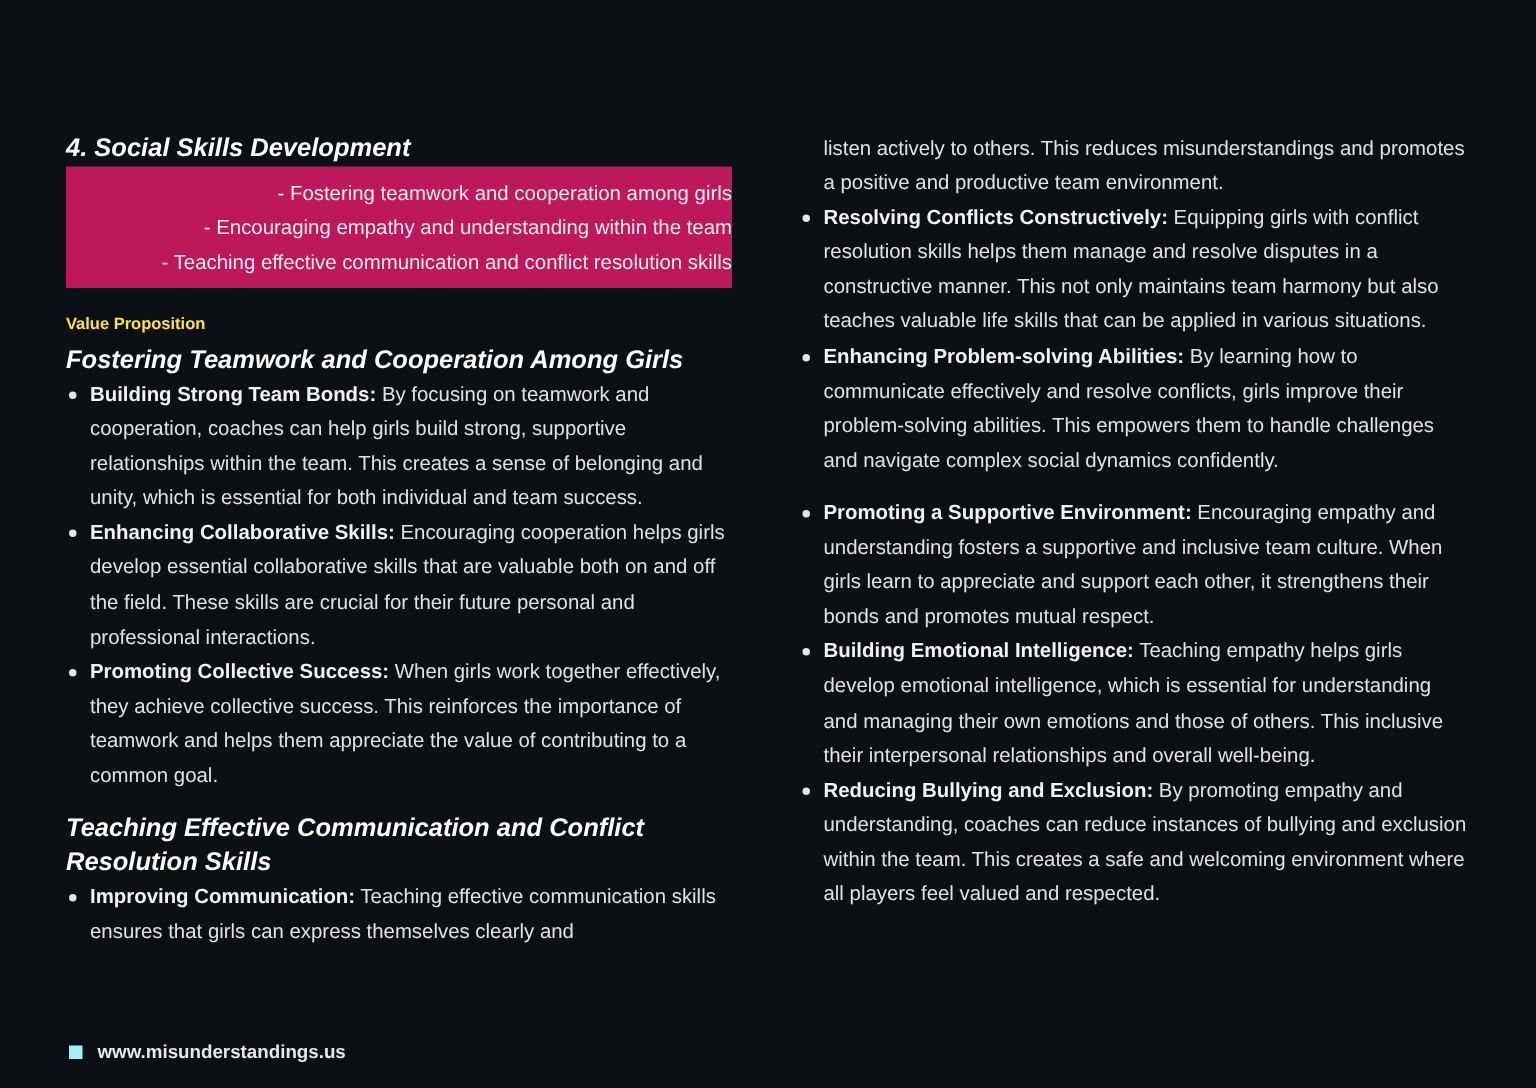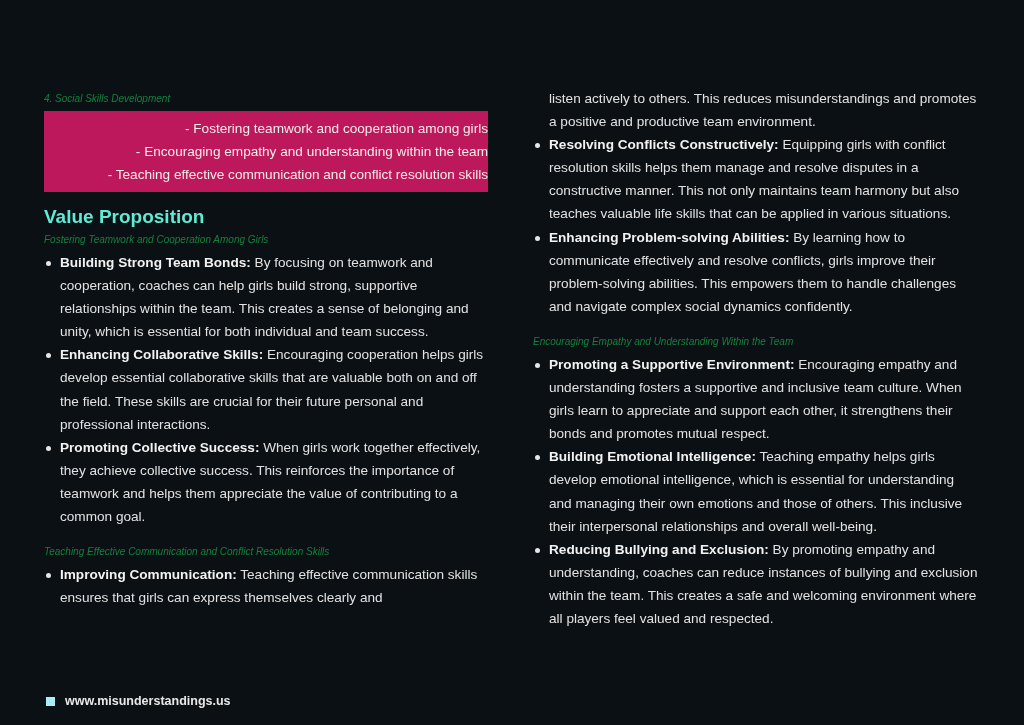--- a/index.html
+++ b/index.html
@@ -7,24 +7,24 @@
     width: 1024px; height: 725px; overflow: hidden;
     background: #0a1014;
     font-family: "Liberation Sans", "DejaVu Sans", sans-serif;
     color: #e6e6e6;
     position: relative;
   }
   .col { position: absolute; top: 87px; width: 450px; }
   .col-left { left: 44px; }
   .col-right { left: 533px; width: 445px; }
   .h-italic {
-    font-weight: normal; font-style: italic; font-size: 10px;
-    color: #15803d; line-height: 23px; margin: 0;
+    font-weight: bold; font-style: italic; font-size: 17px;
+    color: #ffffff; line-height: 23px; margin: 0;
   }
-  .h-bold { font-weight: bold; font-size: 19px; color: #5eead4; line-height: 23px; margin: 0; }
+  .h-bold { font-weight: bold; font-size: 11px; color: #fde047; line-height: 23px; margin: 0; }
   .highlight-box {
     background: #be185d;
     width: 444px;
     padding: 6px 0 6px 4px;
     margin: 1px 0 13px 0;
     box-sizing: border-box;
     text-align: right;
   }
   .highlight-box div { font-size: 13.6px; line-height: 23px; color: #f4ece8; white-space: nowrap; }
   ul { list-style: none; margin: 0; padding: 0; }
@@ -67,21 +67,20 @@
   </ul>
 </div>
 
 <div class="col col-right">
   <ul>
     <li class="cont"><span>listen actively to others. This reduces misunderstandings and promotes a positive and productive team environment.</span></li>
     <li><b>Resolving Conflicts Constructively:</b><span> Equipping girls with conflict resolution skills helps them manage and resolve disputes in a constructive manner. This not only maintains team harmony but also teaches valuable life skills that can be applied in various situations.</span></li>
     <li><b>Enhancing Problem-solving Abilities:</b><span> By learning how to communicate effectively and resolve conflicts, girls improve their problem-solving abilities. This empowers them to handle challenges and navigate complex social dynamics confidently.</span></li>
   </ul>
   <div class="gap"></div>
-  <p class="h-italic">Encouraging Empathy and Understanding Within the Team</p>
   <ul>
     <li><b>Promoting a Supportive Environment:</b><span> Encouraging empathy and understanding fosters a supportive and inclusive team culture. When girls learn to appreciate and support each other, it strengthens their bonds and promotes mutual respect.</span></li>
     <li><b>Building Emotional Intelligence:</b><span> Teaching empathy helps girls develop emotional intelligence, which is essential for understanding and managing their own emotions and those of others. This inclusive their interpersonal relationships and overall well-being.</span></li>
     <li><b>Reducing Bullying and Exclusion:</b><span> By promoting empathy and understanding, coaches can reduce instances of bullying and exclusion within the team. This creates a safe and welcoming environment where all players feel valued and respected.</span></li>
   </ul>
 </div>
 
 <div class="footer">
   <div class="sq"></div>
   <span class="url">www.misunderstandings.us</span>

